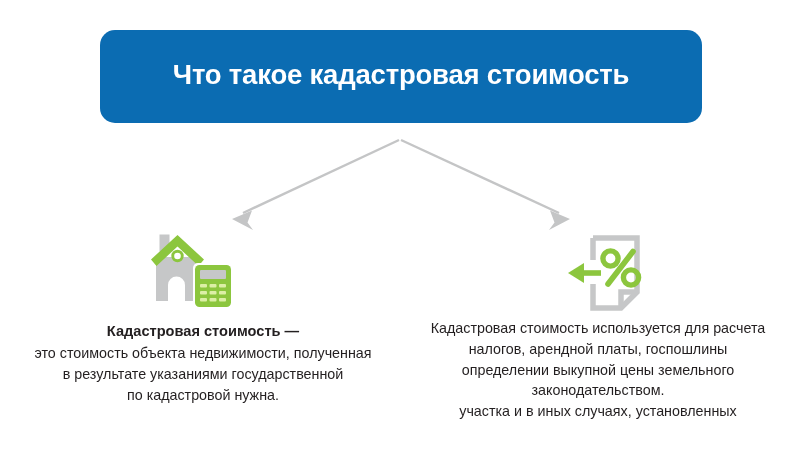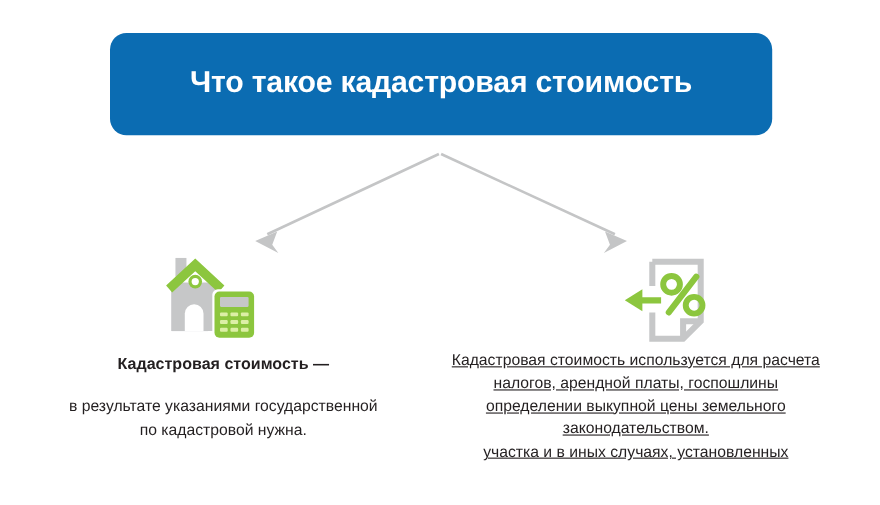--- a/index.html
+++ b/index.html
@@ -79,30 +79,29 @@
     font-size: 14.3px;
     line-height: 1.455;
     color: #231f20;
   }
   #left-text-col {
     left: 8px;
     top: 321px;
     width: 390px;
   }
   #right-text-col {
-    left: 386px;
+    left: 406px;
     top: 318px;
     width: 384px;
-    text-decoration: underline;
   }
   .text-col .lead {
     font-weight: bold;
     font-size: 14.6px;
     display: block;
-    margin-bottom: 18px;
+    margin-bottom: 1px;
   }
   .text-col .tline {
     display: block;
   }
 </style>
 </head>
 <body>
 
 <div id="page">
 
@@ -170,20 +169,21 @@
     </g>
 
     <g>
       <line x1="38" y1="41" x2="14" y2="41" stroke="#8cc63e" stroke-width="5.6" stroke-linecap="butt"></line>
       <polygon points="5,41 21,31 21,51" fill="#8cc63e"></polygon>
     </g>
   </svg>
 
   <div id="left-text-col" class="text-col">
     <span class="lead">Кадастровая стоимость —</span>
+    <span class="tline">это стоимость объекта недвижимости, полученная</span>
     <span class="tline">в результате указаниями государственной</span>
     <span class="tline">по кадастровой нужна.</span>
   </div>
 
   <div id="right-text-col" class="text-col">
     <span class="tline">Кадастровая стоимость используется для расчета</span>
     <span class="tline">налогов, арендной платы, госпошлины</span>
     <span class="tline">определении выкупной цены земельного</span>
     <span class="tline">законодательством.</span>
     <span class="tline">участка и в иных случаях, установленных</span>

